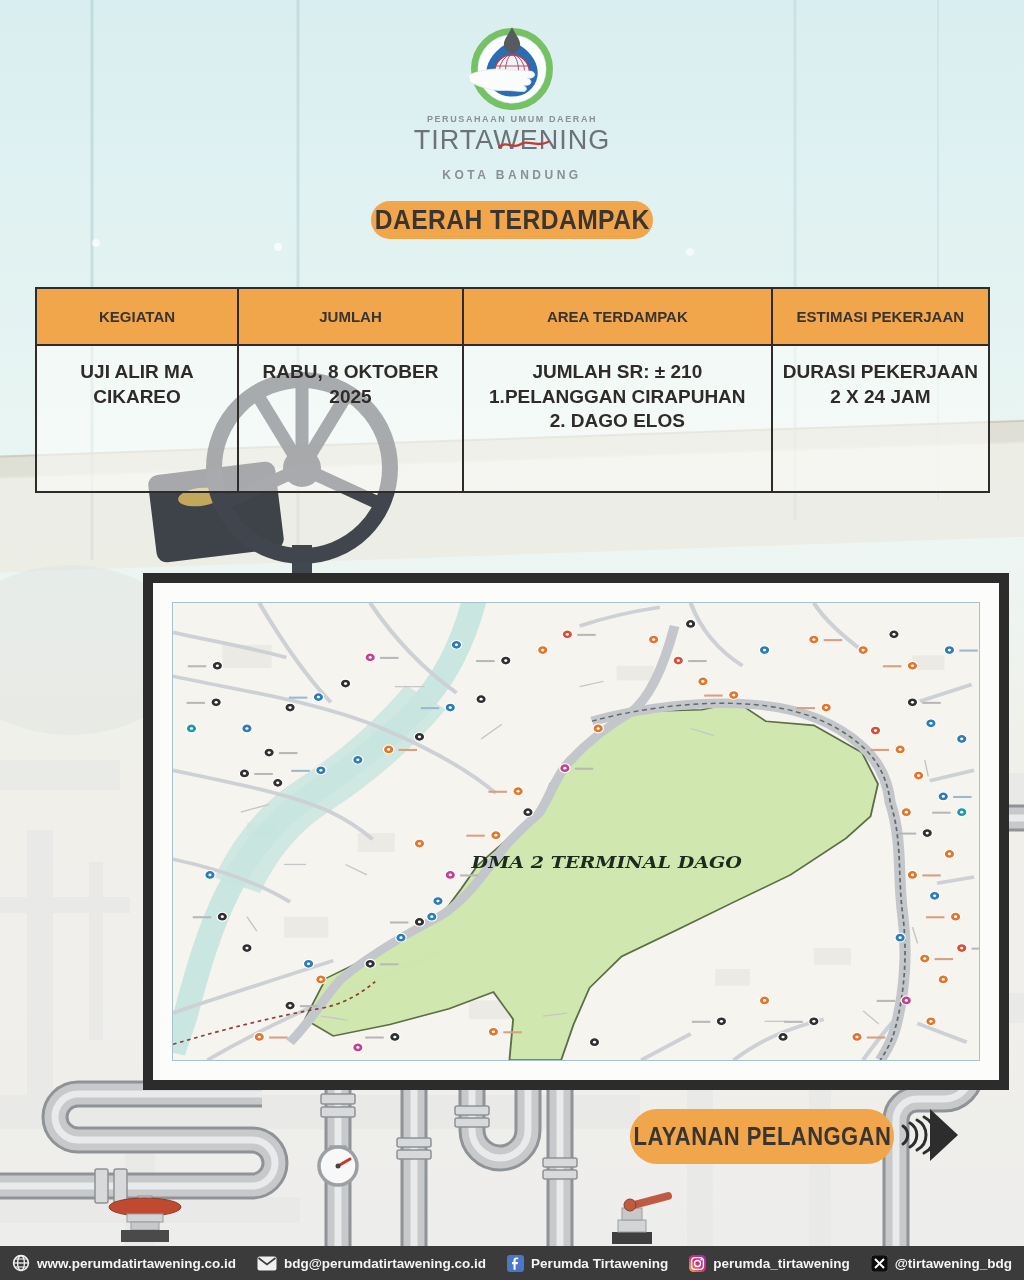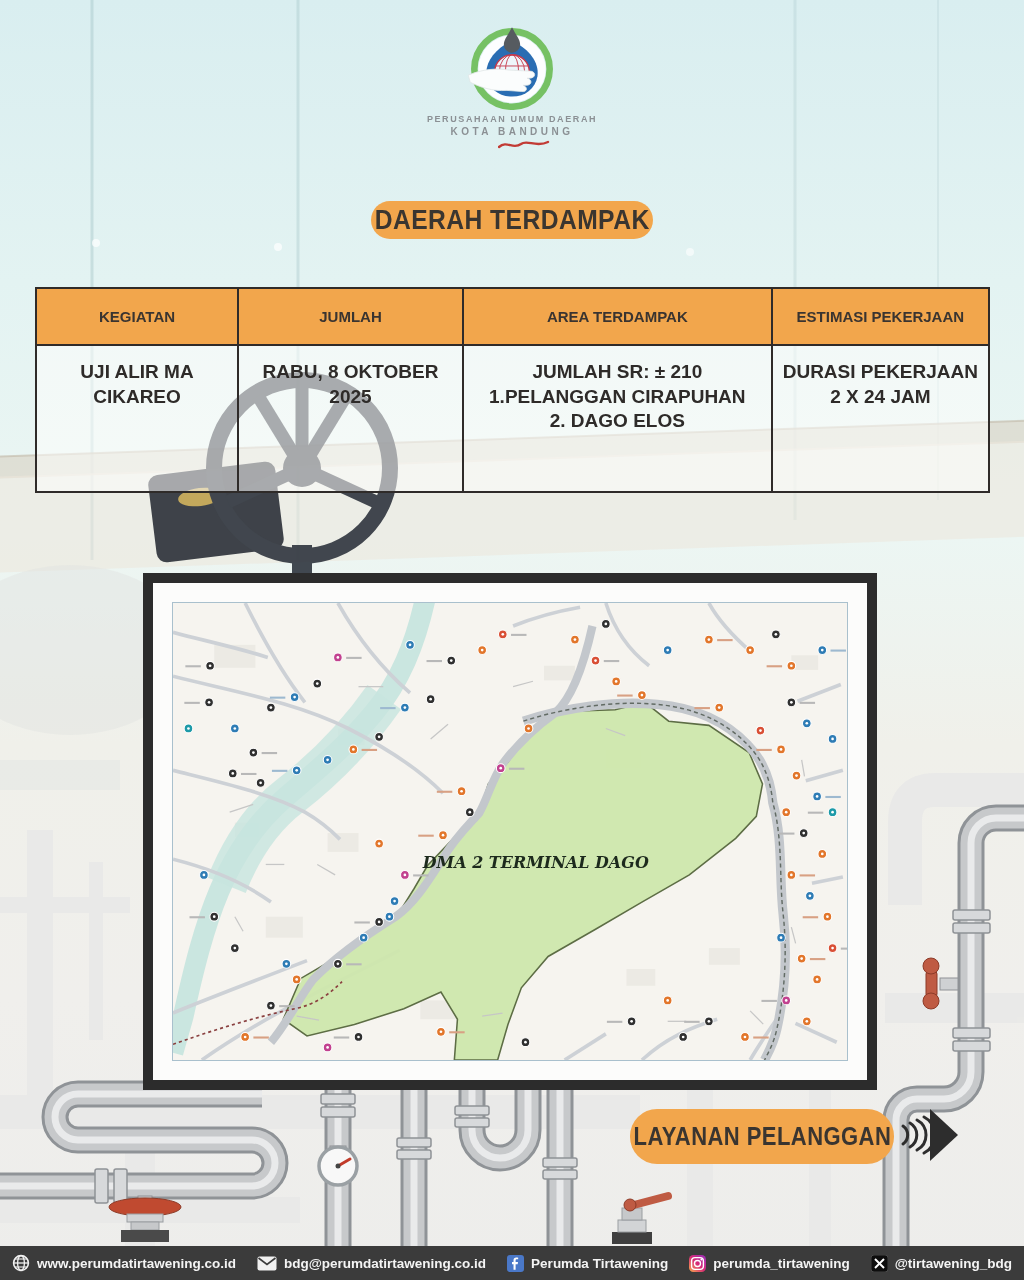--- a/index.html
+++ b/index.html
@@ -21,35 +21,35 @@
         display:flex;align-items:center;justify-content:center;
         color:#3a3530;font-weight:bold;z-index:30;}
   .pill .cond{display:inline-block;transform:scaleX(0.88);white-space:nowrap;
         letter-spacing:0.5px;}
 
   
   .logo{position:absolute;left:0;right:0;top:24px;margin:auto;width:320px;
         text-align:center;z-index:30;}
   .logo .l1{font-size:9px;letter-spacing:1.6px;color:#8b9094;margin-top:4px;font-weight:bold;}
   .logo .lname{position:relative;font-size:27px;letter-spacing:1px;color:#6d7277;margin-top:1px;}
-  .logo .l3{font-size:10px;letter-spacing:3.5px;color:#8b9094;margin-top:2px;font-weight:bold;}
+  .logo .l3{font-size:12px;letter-spacing:3.5px;color:#8b9094;margin-top:12px;font-weight:bold;}
   .logo .wave{position:absolute;left:50%;top:13px;transform:translateX(-14px);z-index:2;}
 
   
   .info-table{position:absolute;left:35px;top:287px;width:955px;z-index:30;
         border-collapse:collapse;table-layout:fixed;}
   .info-table th,.info-table td{border:2px solid #2f2b29;text-align:center;vertical-align:top;}
   .info-table th{background:#F2A64C;color:#3a3430;font-size:15px;height:53px;
         vertical-align:middle;letter-spacing:0;}
   .info-table td{background:rgba(253,253,251,0.55);color:#2e2b29;font-weight:bold;
         font-size:19px;height:130px;padding-top:14px;line-height:1.3;}
   .tline{display:block;}
 
   
-  .map-frame{position:absolute;left:143px;top:573px;width:734px;height:517px;
+  .map-frame{position:absolute;left:143px;top:573px;width:866px;height:517px;
         background:#2c2c2c;box-sizing:border-box;padding:10px;z-index:20;}
   .map-mat{width:100%;height:100%;background:#fcfcfb;box-sizing:border-box;padding:19px;}
   .map-mat svg{width:100%;height:100%;border:1px solid #a9c0cd;box-sizing:border-box;}
 
   
   .footer{position:absolute;left:0;bottom:0;width:1024px;height:34px;background:#3B3B3B;
         display:flex;align-items:center;justify-content:center;gap:21px;z-index:40;
         color:#f4f4f4;font-size:13.5px;font-weight:bold;}
   .fitem{display:flex;align-items:center;gap:7px;white-space:nowrap;}
 
@@ -197,20 +197,21 @@
         <ellipse cx="55" cy="47" rx="12.5" ry="17" fill="none" stroke="#c6394a" stroke-width="0.9"></ellipse>
         <line x1="39" y1="41" x2="71" y2="41" stroke="#c6394a" stroke-width="0.9"></line>
         <line x1="38" y1="47" x2="72" y2="47" stroke="#c6394a" stroke-width="0.9"></line>
         <line x1="39" y1="53" x2="71" y2="53" stroke="#c6394a" stroke-width="0.9"></line>
       </g>
       <path d="M 12,50 C 26,44 40,43 52,45 L 72,46 C 79,46 79,53 72,53 L 70,53 C 75,54 75,60 69,60 L 66,60 C 71,62 70,67 64,66 L 50,65 C 36,66 24,62 14,57 Z" fill="#fbfdfd" stroke="#e0e6e6" stroke-width="0.8"></path>
       <path d="M 55,3 C 51,11 47,15 47,20 A 8,8 0 0 0 63,20 C 63,15 59,11 55,3 Z" fill="#565b60"></path>
     </svg>
     <div class="l1">PERUSAHAAN UMUM DAERAH</div>
     <div class="lname">
+      <span>TIRTAWENING</span>
       <svg class="wave" width="52" height="14" viewBox="0 0 52 14">
         <path d="M 1,9 C 9,2 15,12 23,6 C 29,1 38,10 50,4" fill="none" stroke="#c23b35" stroke-width="2.4" stroke-linecap="round"></path>
       </svg>
     </div>
     <div class="l3">KOTA BANDUNG</div>
   </div>
 
   <div class="pill" style="left:0;right:0;margin:auto;top:201px;width:282px;height:38px;font-size:28px;">
     <span class="cond">DAERAH TERDAMPAK</span>
   </div>

